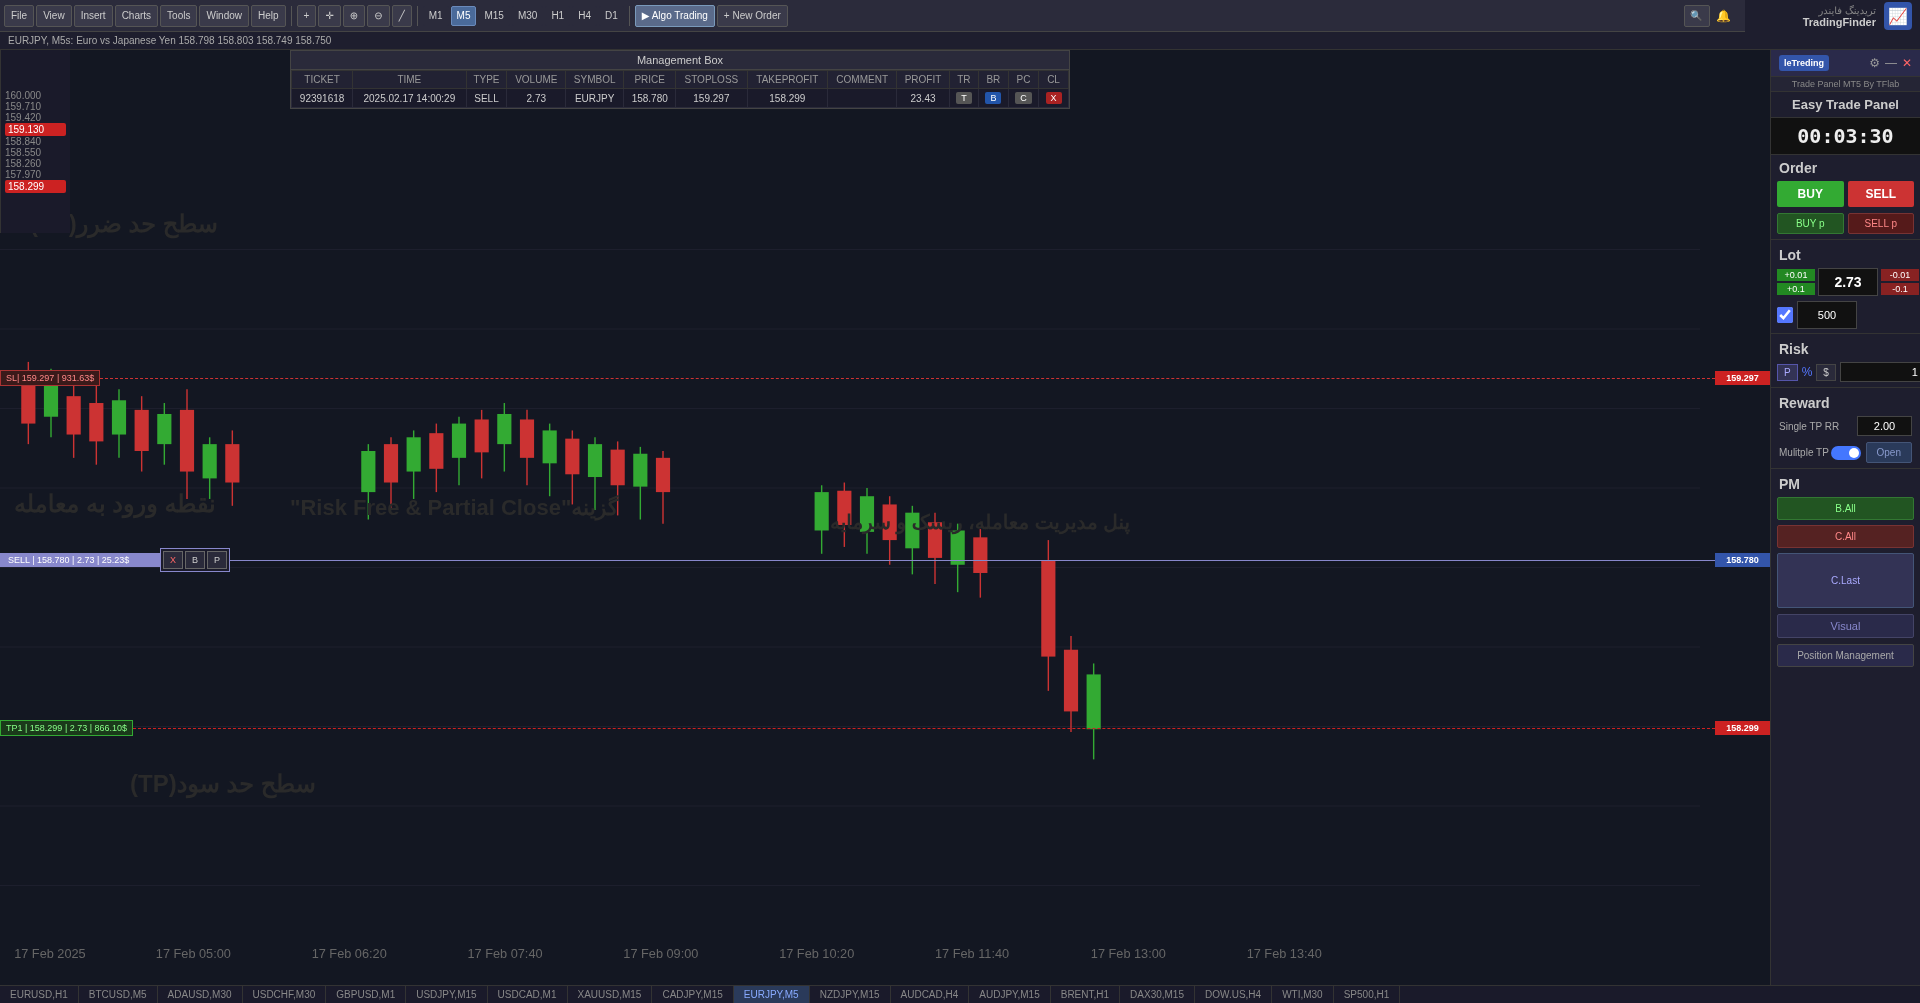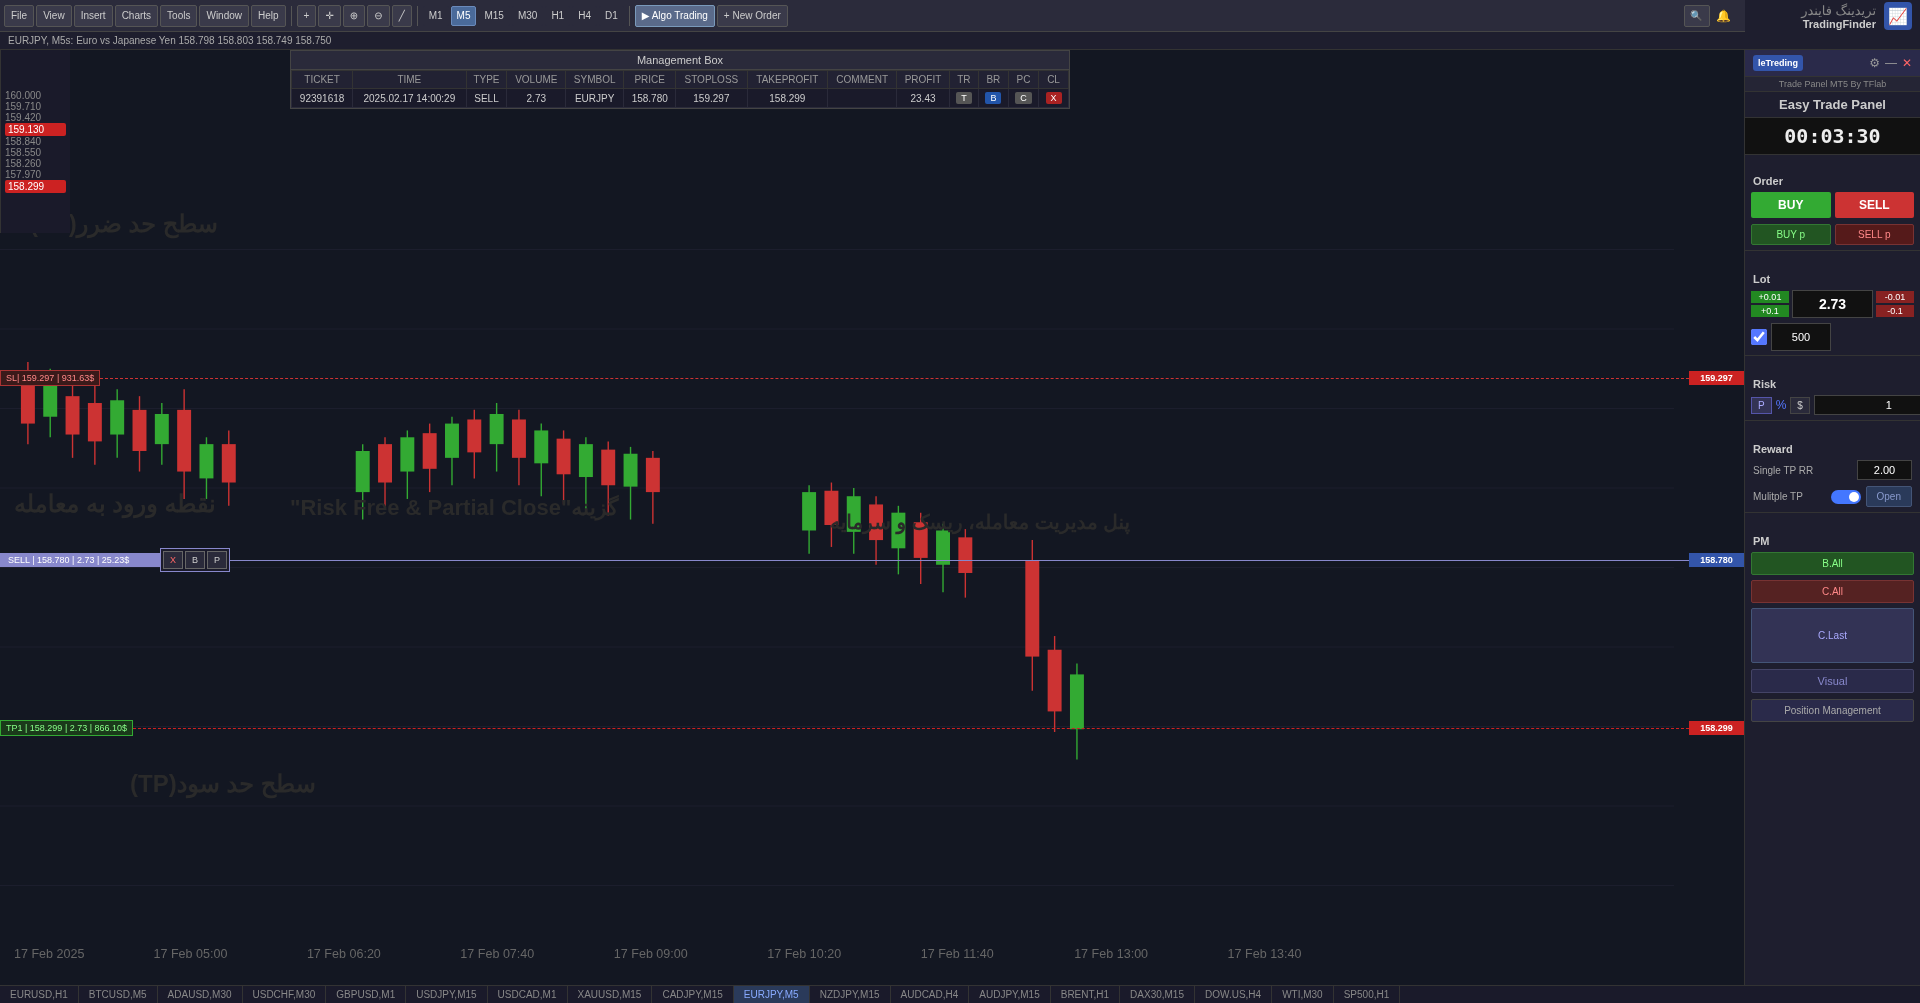--- a/index.html
+++ b/index.html
@@ -184,21 +184,21 @@
       color: #ccc;
       width: 20px;
       height: 18px;
       font-size: 9px;
       cursor: pointer;
     }
     .trade-action-box button.x-btn { color: #ff6666; }
 
     
     #right-panel {
-      width: 176px;
+      width: 150px;
       background: #1e1e2e;
       border-left: 1px solid #333;
       display: flex;
       flex-direction: column;
       overflow-y: auto;
     }
     .panel-header {
       background: #2a2a4a;
       display: flex;
       align-items: center;
@@ -236,22 +236,22 @@
       background: #111;
       color: #eee;
       font-size: 20px;
       font-weight: bold;
       padding: 6px;
       border-bottom: 1px solid #333;
       font-family: monospace;
     }
     .panel-section-label {
       color: #ccc;
-      font-size: 11px;
-      padding: 20px 8px 2px;
+      font-size: 14px;
+      padding: 5px 8px 2px;
       font-weight: bold;
     }
     .panel-btn-row {
       display: flex;
       gap: 4px;
       padding: 3px 6px;
     }
     .btn-buy {
       flex: 1;
       background: #33aa33;
@@ -510,21 +510,21 @@
       align-items: center;
       justify-content: flex-end;
       padding-right: 8px;
       gap: 8px;
     }
     .tf-logo-text {
       display: flex;
       flex-direction: column;
       align-items: flex-end;
     }
-    .tf-logo-line1 { font-size: 13px; color: #888; direction: rtl; }
+    .tf-logo-line1 { font-size: 10px; color: #888; direction: rtl; }
     .tf-logo-line2 { font-size: 11px; color: #ccc; font-weight: bold; }
     .tf-logo-icon {
       width: 28px;
       height: 28px;
       background: #3355aa;
       border-radius: 4px;
       display: flex;
       align-items: center;
       justify-content: center;
       font-size: 16px;

